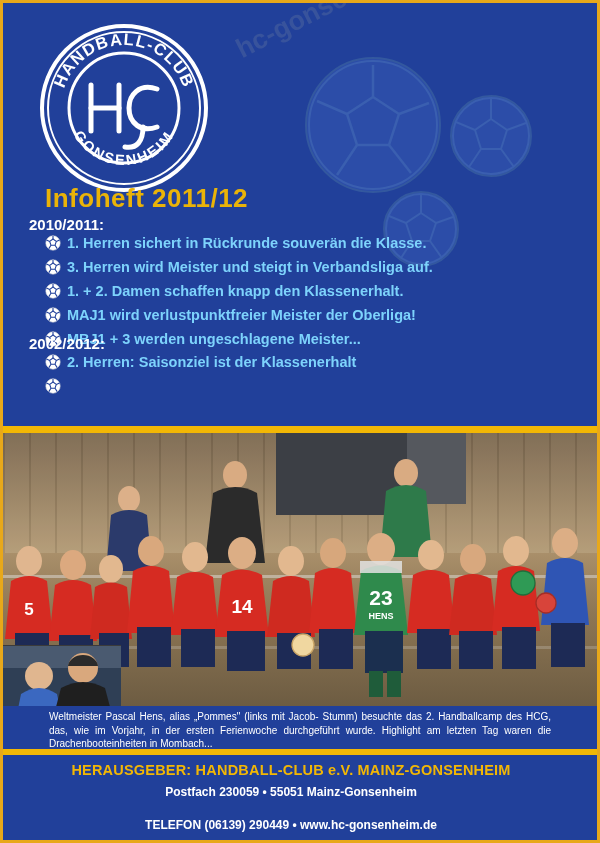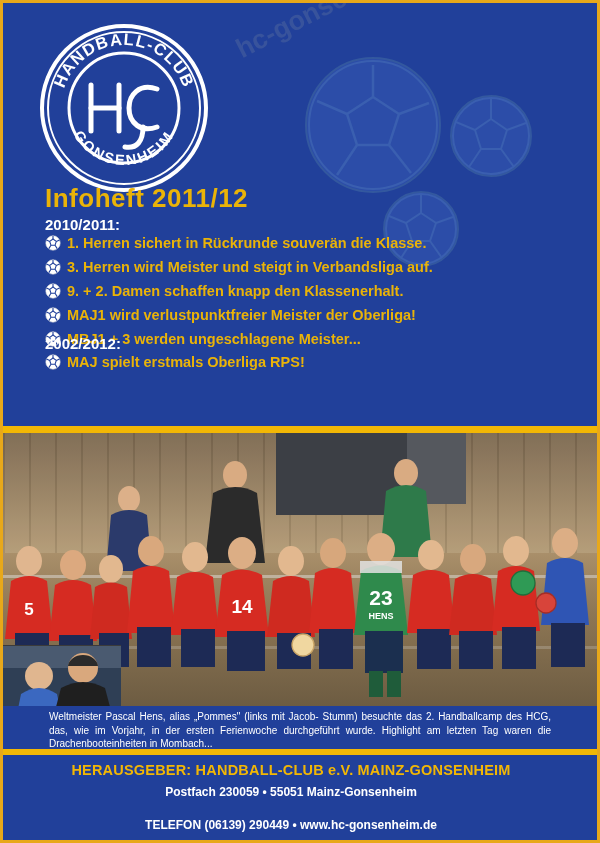--- a/index.html
+++ b/index.html
@@ -79,21 +79,21 @@
     left: 42px;
     top: 180px;
     font-size: 26px;
     font-weight: bold;
     color: #eab308;
     letter-spacing: 0.5px;
   }
 
   .season {
     position: absolute;
-    left: 42px;
+    left: 26px;
     font-size: 15px;
     font-weight: bold;
     color: #ffffff;
   }
   .season-1 { top: 213px; }
   .season-2 { top: 332px; }
 
   .bullets {
     position: absolute;
     left: 42px;
@@ -111,21 +111,21 @@
   .bullet-icon {
     width: 16px;
     height: 16px;
     margin-top: 3px;
     margin-right: 6px;
     flex: 0 0 16px;
   }
   .bullet-text {
     font-size: 14.5px;
     font-weight: bold;
-    color: #eab308;
+    color: #7dd3fc;
     line-height: 22px;
     white-space: nowrap;
   }
 
   
   .photo-band {
     position: absolute;
     left: 3px;
     top: 426px;
     width: 594px;
@@ -348,21 +348,21 @@
           <svg width="16" height="16" viewBox="0 0 16 16">
               <circle cx="8" cy="8" r="7.2" fill="#ffffff" stroke="#dddddd" stroke-width="0.6"></circle>
               <polygon points="8,4 11.3,6.4 10,10.3 6,10.3 4.7,6.4" fill="none" stroke="#21409a" stroke-width="1.1"></polygon>
               <line x1="8" y1="4" x2="8" y2="0.9" stroke="#21409a" stroke-width="1.1"></line>
               <line x1="11.3" y1="6.4" x2="14.6" y2="5" stroke="#21409a" stroke-width="1.1"></line>
               <line x1="10" y1="10.3" x2="12.2" y2="13.6" stroke="#21409a" stroke-width="1.1"></line>
               <line x1="6" y1="10.3" x2="3.8" y2="13.6" stroke="#21409a" stroke-width="1.1"></line>
               <line x1="4.7" y1="6.4" x2="1.4" y2="5" stroke="#21409a" stroke-width="1.1"></line>
             </svg>
         </span>
-        <span class="bullet-text">9. + 2. Damen schaffen knapp den Klassenerhalt.</span>
+        <span class="bullet-text">1. + 2. Damen schaffen knapp den Klassenerhalt.</span>
       </div>
       <div class="bullet-row">
         <span class="bullet-icon">
           <svg width="16" height="16" viewBox="0 0 16 16">
               <circle cx="8" cy="8" r="7.2" fill="#ffffff" stroke="#dddddd" stroke-width="0.6"></circle>
               <polygon points="8,4 11.3,6.4 10,10.3 6,10.3 4.7,6.4" fill="none" stroke="#21409a" stroke-width="1.1"></polygon>
               <line x1="8" y1="4" x2="8" y2="0.9" stroke="#21409a" stroke-width="1.1"></line>
               <line x1="11.3" y1="6.4" x2="14.6" y2="5" stroke="#21409a" stroke-width="1.1"></line>
               <line x1="10" y1="10.3" x2="12.2" y2="13.6" stroke="#21409a" stroke-width="1.1"></line>
               <line x1="6" y1="10.3" x2="3.8" y2="13.6" stroke="#21409a" stroke-width="1.1"></line>
@@ -394,21 +394,34 @@
           <svg width="16" height="16" viewBox="0 0 16 16">
               <circle cx="8" cy="8" r="7.2" fill="#ffffff" stroke="#dddddd" stroke-width="0.6"></circle>
               <polygon points="8,4 11.3,6.4 10,10.3 6,10.3 4.7,6.4" fill="none" stroke="#21409a" stroke-width="1.1"></polygon>
               <line x1="8" y1="4" x2="8" y2="0.9" stroke="#21409a" stroke-width="1.1"></line>
               <line x1="11.3" y1="6.4" x2="14.6" y2="5" stroke="#21409a" stroke-width="1.1"></line>
               <line x1="10" y1="10.3" x2="12.2" y2="13.6" stroke="#21409a" stroke-width="1.1"></line>
               <line x1="6" y1="10.3" x2="3.8" y2="13.6" stroke="#21409a" stroke-width="1.1"></line>
               <line x1="4.7" y1="6.4" x2="1.4" y2="5" stroke="#21409a" stroke-width="1.1"></line>
             </svg>
         </span>
-        <span class="bullet-text">MAJ spielt erstmals Oberliga RPS!</span>
+        <span class="bullet-text">2. Herren: Saisonziel ist der Klassenerhalt</span>
+      </div>
+      <div class="bullet-row">
+        <span class="bullet-icon">
+          <svg width="16" height="16" viewBox="0 0 16 16">
+              <circle cx="8" cy="8" r="7.2" fill="#ffffff" stroke="#dddddd" stroke-width="0.6"></circle>
+              <polygon points="8,4 11.3,6.4 10,10.3 6,10.3 4.7,6.4" fill="none" stroke="#21409a" stroke-width="1.1"></polygon>
+              <line x1="8" y1="4" x2="8" y2="0.9" stroke="#21409a" stroke-width="1.1"></line>
+              <line x1="11.3" y1="6.4" x2="14.6" y2="5" stroke="#21409a" stroke-width="1.1"></line>
+              <line x1="10" y1="10.3" x2="12.2" y2="13.6" stroke="#21409a" stroke-width="1.1"></line>
+              <line x1="6" y1="10.3" x2="3.8" y2="13.6" stroke="#21409a" stroke-width="1.1"></line>
+              <line x1="4.7" y1="6.4" x2="1.4" y2="5" stroke="#21409a" stroke-width="1.1"></line>
+            </svg>
+        </span>
       </div>
     </div>
   </div>
 
   <div class="photo-band"></div>
 
   <div class="photo-wrap">
     <div class="photo-main">
       <div class="wall"></div>
       <div class="wall-dark"></div>

